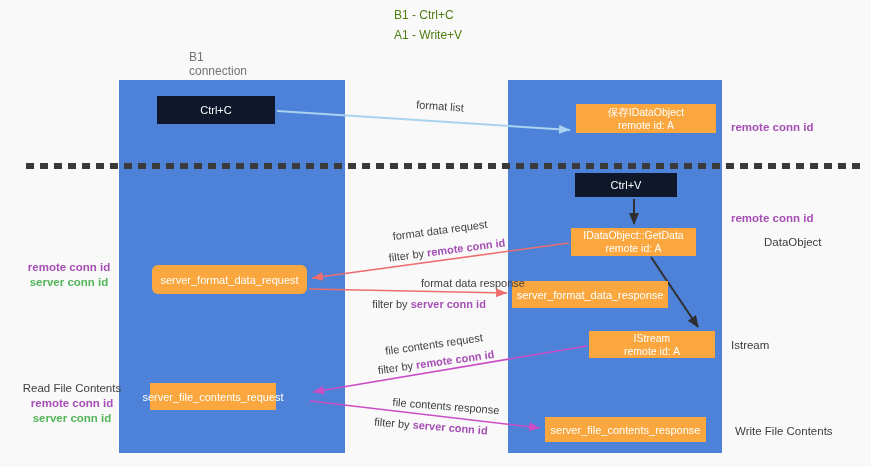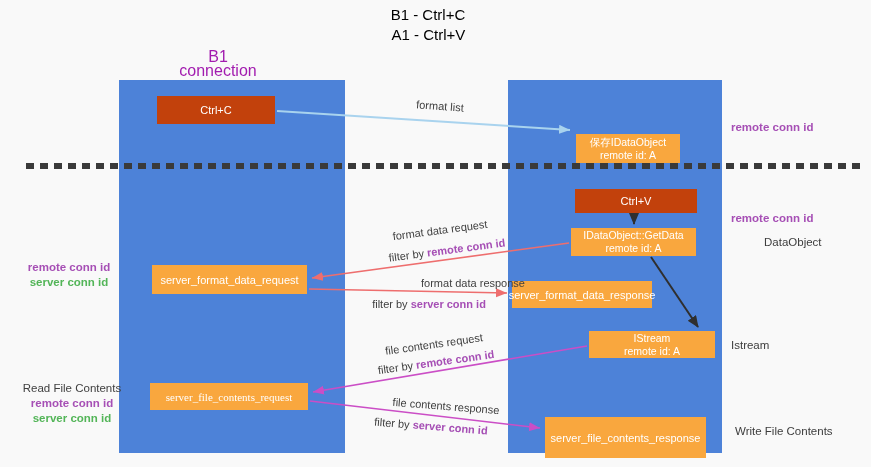--- a/index.html
+++ b/index.html
@@ -5,34 +5,34 @@
   html,body{margin:0;padding:0;}
   body{
     width:871px;height:467px;position:relative;overflow:hidden;
     background:#f9f9f9;
     font-family:"Liberation Sans","DejaVu Sans",sans-serif;
     color:#3d3d3d;
   }
   .abs{position:absolute;}
   .title{
     left:428px;top:5px;transform:translateX(-50%);
-    text-align:right;font-size:15px;line-height:20px;color:#000000;
+    text-align:left;font-size:12px;line-height:20px;color:#4d7c0f;
   }
   .lane-header{
     transform:translateX(-50%);
-    text-align:center;font-size:16px;line-height:14px;color:#a21caf;
+    font-size:12px;line-height:14px;color:#737373;
   }
   .lane{
     background:#4d82d8;
   }
   .node{
     display:flex;flex-direction:column;align-items:center;justify-content:center;
     color:#ffffff;text-align:center;z-index:3;
   }
-  .node.green{background:#c2410c;font-size:11px;}
+  .node.green{background:#0f172a;font-size:11px;}
   .node.orange{background:#f9a73e;}
   .node .l1,.node .l2{font-size:10.5px;line-height:13px;white-space:nowrap;}
   .node.single{font-size:11px;white-space:nowrap;}
   .dashed-sep{
     left:26px;top:163px;width:834px;height:6px;z-index:2;
     background:repeating-linear-gradient(90deg,#3a3a3a 0 8px,rgba(0,0,0,0) 8px 14px);
   }
   svg.overlay{left:0;top:0;z-index:2;}
   .edge-label{
     transform:translate(-50%,-50%) rotate(var(--rot,0deg));
@@ -42,21 +42,21 @@
   .purple{color:#a64fb5;font-weight:bold;}
   .greentxt{color:#53b558;font-weight:bold;}
   .dark{color:#3f3f3f;font-weight:normal;}
   .left-block{text-align:center;line-height:15px;}
 </style>
 </head>
 <body>
 
 <div class="abs title">
   <div>B1 - Ctrl+C</div>
-  <div>A1 - Ctrl+V</div>
+  <div>A1 - Write+V</div>
 </div>
 
 <div class="abs lane-header" style="left:218px;top:50px;">
   <div>B1</div>
   <div>connection</div>
 </div>
 <div class="abs lane-header" style="left:615px;top:50px;margin-top:44px;">
   <div>A1</div>
   <div>remote</div>
 </div>
@@ -86,45 +86,45 @@
   <line x1="569" y1="243" x2="312" y2="278" stroke="#ee6e6e" stroke-width="1.6" marker-end="url(#m-red)"></line>
   <line x1="309" y1="289" x2="507" y2="293" stroke="#ee6e6e" stroke-width="1.6" marker-end="url(#m-red)"></line>
   <line x1="651" y1="257" x2="698" y2="327" stroke="#2f2f2f" stroke-width="2" marker-end="url(#m-blk)"></line>
   <line x1="587" y1="346" x2="313" y2="392" stroke="#cb4ec6" stroke-width="1.6" marker-end="url(#m-mag)"></line>
   <line x1="310" y1="401" x2="540" y2="428" stroke="#cb4ec6" stroke-width="1.6" marker-end="url(#m-mag)"></line>
 </svg>
 
 <div class="abs node green single" style="left:157px;top:96px;width:118px;height:28px;">
   <span>Ctrl+C</span>
 </div>
-<div class="abs node orange" style="left:576px;top:134px;width:104px;height:29px;text-align:right;">
+<div class="abs node orange" style="left:576px;top:104px;width:140px;height:29px;text-align:right;">
   <span class="l1">保存IDataObject</span>
   <span class="l2">remote id: A</span>
 </div>
-<div class="abs node green single" style="left:575px;top:173px;width:122px;height:24px;margin-top:16px;">
+<div class="abs node green single" style="left:575px;top:173px;width:102px;height:24px;">
   <span>Ctrl+V</span>
 </div>
 <div class="abs node orange" style="left:571px;top:228px;width:125px;height:28px;">
   <span class="l1">IDataObject::GetData</span>
   <span class="l2">remote id: A</span>
 </div>
-<div class="abs node orange single" style="left:152px;top:265px;width:155px;height:29px;">
+<div class="abs node orange single" style="left:152px;top:265px;width:155px;height:29px;border-radius:6px;">
   <span>server_format_data_request</span>
 </div>
-<div class="abs node orange single" style="left:512px;top:281px;width:140px;height:27px;">
+<div class="abs node orange single" style="left:512px;top:281px;width:156px;height:27px;">
   <span>server_format_data_response</span>
 </div>
 <div class="abs node orange" style="left:589px;top:331px;width:126px;height:27px;">
   <span class="l1">IStream</span>
   <span class="l2">remote id: A</span>
 </div>
-<div class="abs node orange single" style="left:150px;top:383px;width:158px;height:27px;font-family:Liberation Serif, serif;">
+<div class="abs node orange single" style="left:150px;top:383px;width:126px;height:27px;">
   <span>server_file_contents_request</span>
 </div>
-<div class="abs node orange single" style="left:545px;top:417px;width:161px;height:41px;">
+<div class="abs node orange single" style="left:545px;top:417px;width:161px;height:25px;">
   <span>server_file_contents_response</span>
 </div>
 
 <div class="abs edge-label" style="left:440px;top:106px;--rot:4deg;">format list</div>
 
 <div class="abs edge-label" style="left:440px;top:230px;--rot:-7.5deg;">format data request</div>
 <div class="abs edge-label" style="left:447px;top:250px;--rot:-7.5deg;">
   <span class="dark">filter by </span><span class="purple">remote conn id</span>
 </div>
 

